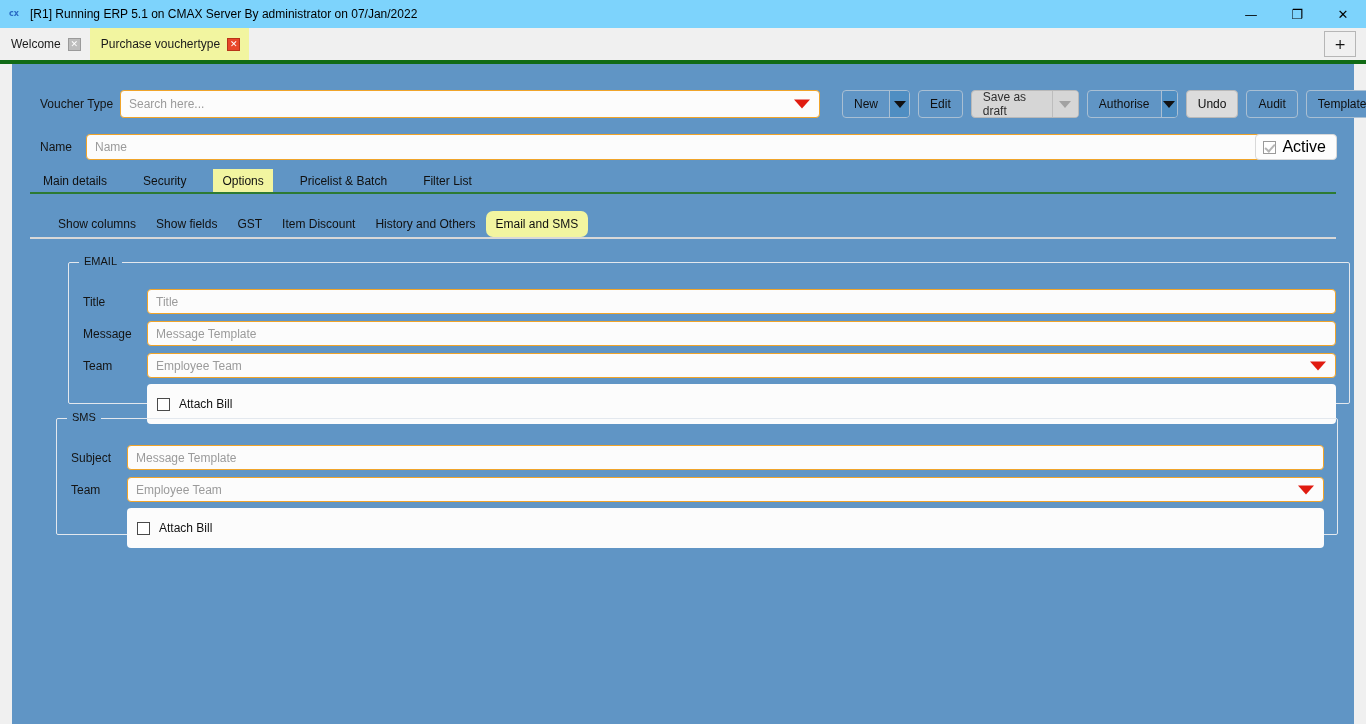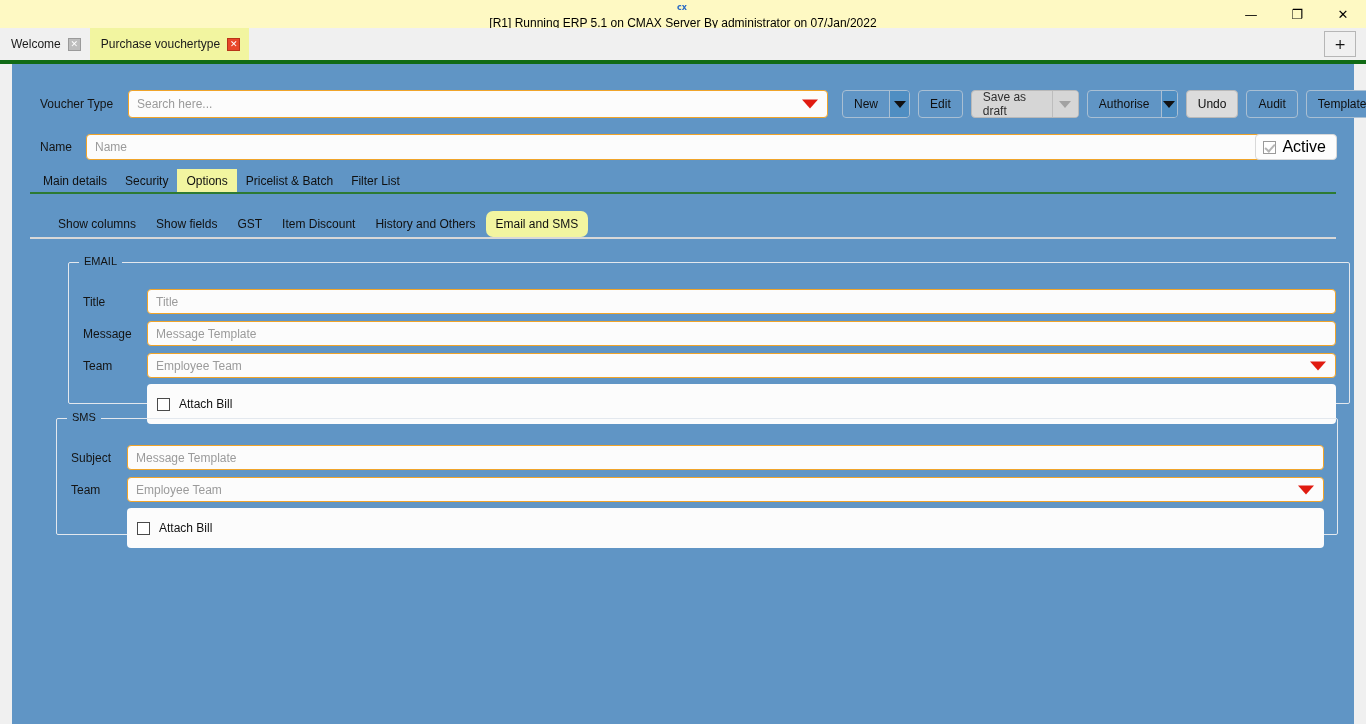--- a/index.html
+++ b/index.html
@@ -6,24 +6,23 @@
   html, body {
     width: 1366px; height: 724px;
     overflow: hidden;
     font-family: "Liberation Sans", sans-serif;
     background: #f0f0f0;
   }
 
   
   .titlebar {
     height: 28px; width: 100%;
-    background: #fef9c3;
+    background: #7dd3fc;
     display: flex; align-items: center;
     position: relative;
-    flex-direction: column;
   }
   .app-icon {
     width: 16px; height: 16px;
     margin-left: 6px; margin-right: 8px;
     font-size: 8px; line-height: 16px; text-align: center;
     color: #2a6bc4; font-weight: bold;
     font-family: "DejaVu Sans", sans-serif;
   }
   .title-text {
     font-size: 12px; color: #000;
@@ -112,21 +111,21 @@
   }
 
   .lbl {
     font-size: 12px; color: #141414;
     white-space: nowrap;
   }
 
   
   .row-voucher {
     position: absolute; left: 28px; top: 26px;
-    display: flex; align-items: center; gap: 8px;
+    display: flex; align-items: center; gap: 0;
   }
   .row-voucher .lbl { width: 80px; }
   .search-field { width: 700px; height: 28px; }
   .toolbar {
     position: absolute; left: 830px; top: 26px;
     display: flex; align-items: center; gap: 8px;
   }
   .btn {
     height: 28px;
     border: 1px solid #a9bfd3;
@@ -185,21 +184,21 @@
     position: absolute; left: 3px; top: 0px;
     width: 4px; height: 8px;
     border: solid #b5b5b5;
     border-width: 0 2px 2px 0;
     transform: rotate(42deg);
   }
 
   
   .tabs-main {
     position: absolute; left: 22px; top: 105px;
-    display: flex; align-items: flex-end;
+    display: flex; align-items: flex-end; gap: 18px;
   }
   .tab-m {
     font-size: 12px; color: #101010;
     padding: 5px 9px 5px 9px;
   }
   .tab-m.active { background: #f2f5a0; }
   .rule-main {
     position: absolute; left: 18px; top: 128px;
     width: 1306px; height: 2px; background: #2d7a33;
   }

